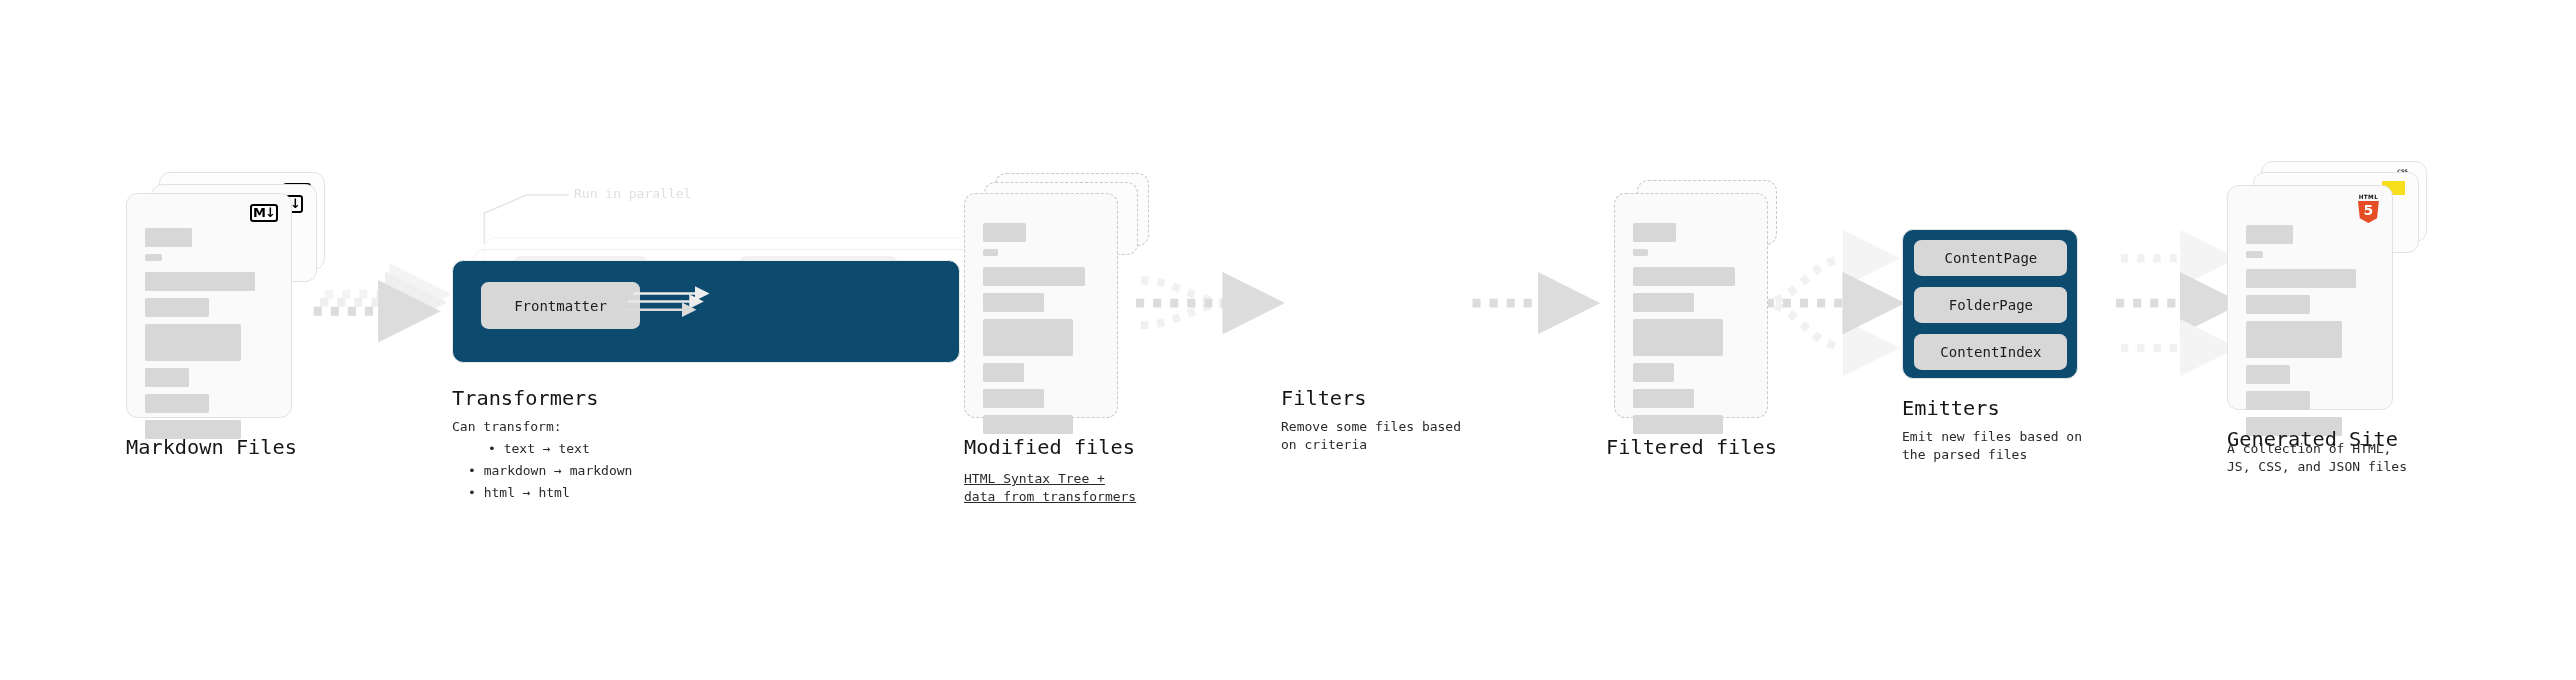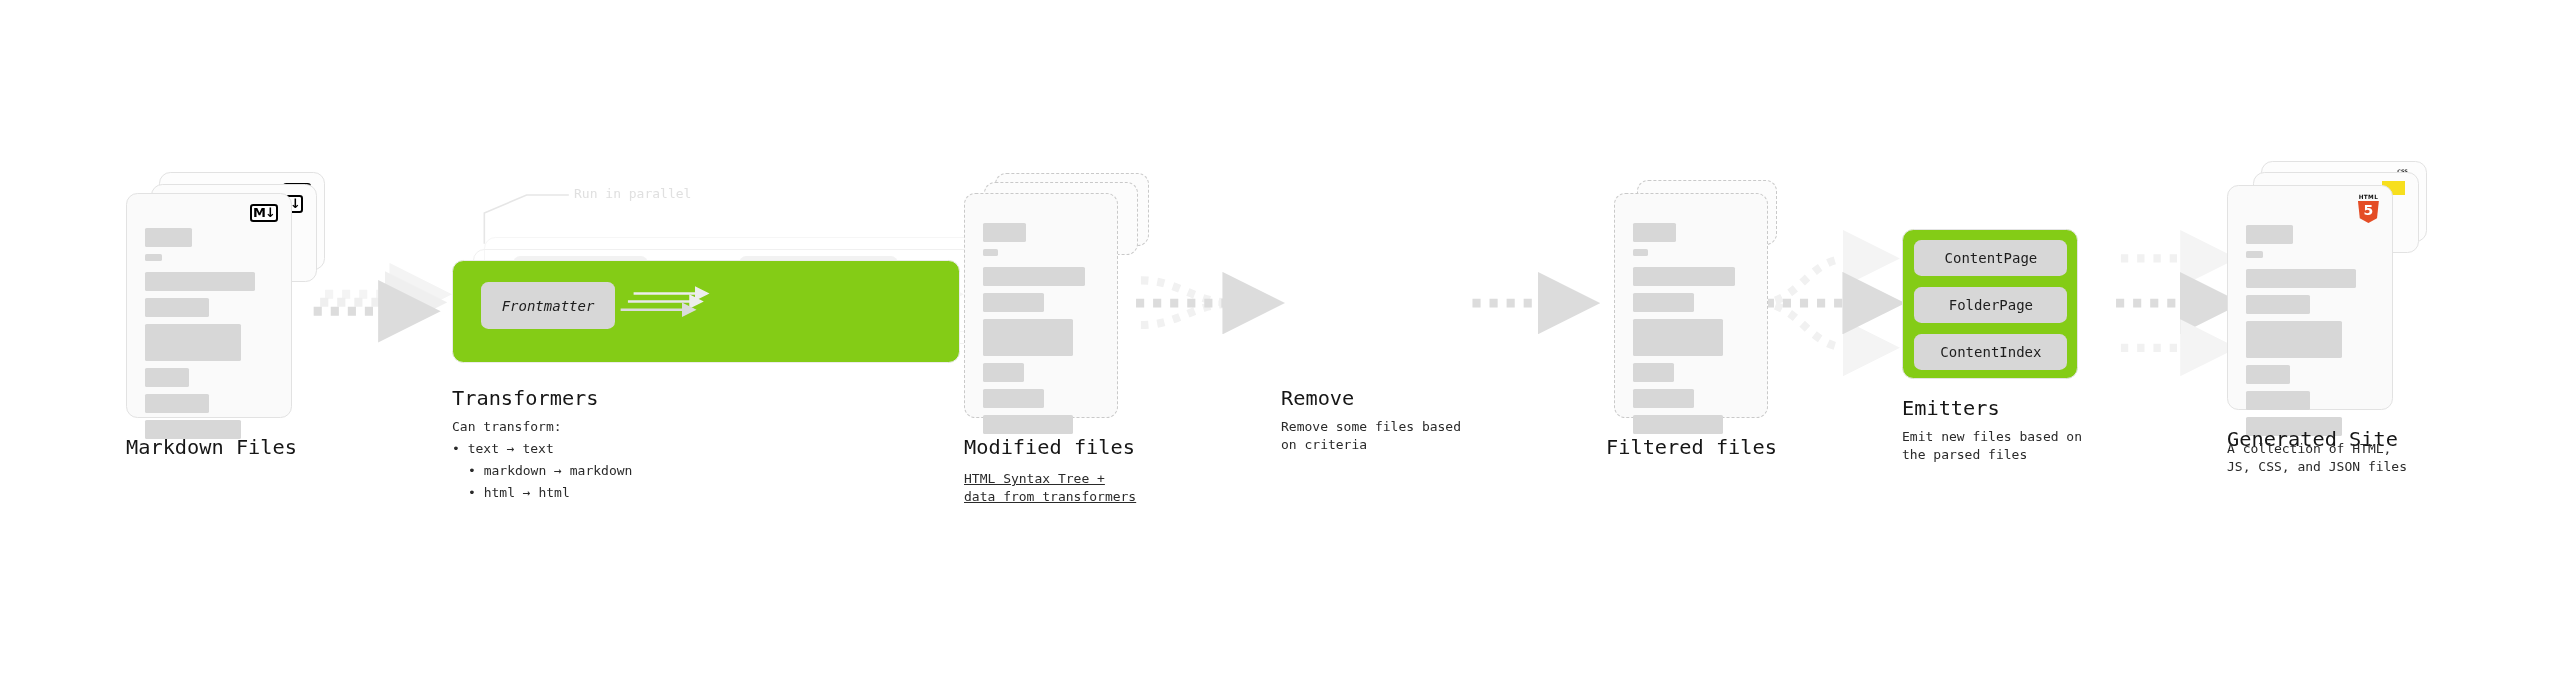--- a/index.html
+++ b/index.html
@@ -103,21 +103,21 @@
     font-family:"DejaVu Sans","Liberation Sans",sans-serif;
     font-size:4.9px; font-weight:700; color:#111; line-height:5.7px;
   }
   .badge-css .css-bar { width:21px; height:4.1px; background:#264de4; margin-top:0.8px;}
 
   
   .group-box {
     position:absolute;
     border:1.6px solid #e4e4e4;
     border-radius:11.4px;
-    background:#84cc16;
+    background:#0c4a6e;
     box-sizing:border-box;
   }
   .group-box.faint  { border-color:#f0f0f0; background:transparent; }
   .group-box.faint2 { border-color:#f6f6f6; background:transparent; }
 
   .chip {
     position:absolute;
     background:#d7d7d7;
     border-radius:7.3px;
     display:flex; align-items:center; justify-content:center;
@@ -250,21 +250,21 @@
     <div class="group-box faint2" style="left:484px; top:237px; width:508px; height:95px;">
       <div class="chip faint2" style="left:28px; top:18px; width:135px; height:47px;"></div>
       <div class="chip faint2" style="left:254px; top:18px; width:159px; height:47px;"></div>
     </div>
     <div class="group-box faint" style="left:473px; top:249px; width:508px; height:95px;">
       <div class="chip faint" style="left:28px; top:18px; width:135px; height:47px;"></div>
       <div class="chip faint" style="left:254px; top:18px; width:159px; height:47px;"></div>
     </div>
 
     <div class="group-box" style="left:452px; top:260px; width:508px; height:103px; border-color:#ebebeb;">
-      <div class="chip" style="left:28px; top:21px; width:134px; height:47px;font-style:italic;">
+      <div class="chip" style="left:28px; top:21px; width:159px; height:47px;">
         <span>Frontmatter</span>
       </div>
 
       <svg width="508" height="103" style="position:absolute;left:0;top:0;" viewBox="0 0 625 127">
         <defs>
           <marker id="tin" viewBox="0 0 10 10" refX="8" refY="5" markerWidth="6" markerHeight="6" orient="auto">
             <path d="M0,0 L10,5 L0,10 z" fill="#dbdbdb"></path>
           </marker>
           <marker id="tin2" viewBox="0 0 10 10" refX="8" refY="5" markerWidth="6" markerHeight="6" orient="auto">
             <path d="M0,0 L10,5 L0,10 z" fill="#ededed"></path>
@@ -272,21 +272,21 @@
         </defs>
         <path d="M222,40 L312,40" stroke="#ededed" stroke-width="3" fill="none" marker-end="url(#tin2)"></path>
         <path d="M215,50 L305,50" stroke="#e8e8e8" stroke-width="3" fill="none" marker-end="url(#tin2)"></path>
         <path d="M206,60 L296,60" stroke="#dbdbdb" stroke-width="3" fill="none" marker-end="url(#tin)"></path>
       </svg>
     </div>
   </div>
   <div class="hint" style="left:574px; top:186px;">Run in parallel</div>
   <div class="title" style="left:452px; top:386px;">Transformers</div>
   <div class="sub" style="left:452px; top:418px;">Can transform:</div>
-  <div class="bullets" style="left:452px; top:440px;">• text → text</div>
+  <div class="bullets" style="left:488px; top:440px;">• text → text</div>
   <div class="bullets" style="left:468px; top:462px;">• markdown → markdown</div>
   <div class="bullets" style="left:468px; top:484px;">• html → html</div>
 
   <div class="doc-stack">
     <div class="doc-card dashed ghost1" style="left:995px; top:173px; width:154px; height:73px;"></div>
     <div class="doc-card dashed ghost2" style="left:984px; top:182px; width:154px; height:73px;"></div>
     <div class="doc-card dashed" style="left:964px; top:193px; width:154px; height:225px;">
       <div class="doc-body" style="top:29px;">
         <div class="bar" style="width:37%;"></div>
         <div class="bar tiny" style="width:13%;"></div>
@@ -296,21 +296,21 @@
         <div class="bar" style="width:35%;"></div>
         <div class="bar" style="width:53%;"></div>
         <div class="bar" style="width:78%;"></div>
       </div>
     </div>
   </div>
   <div class="title" style="left:964px; top:435px;">Modified files</div>
   <div class="sub" style="left:964px; top:470px;text-decoration:underline;">HTML Syntax Tree +
 data from transformers</div>
 
-  <div class="title" style="left:1281px; top:386px;">Remove</div>
+  <div class="title" style="left:1281px; top:386px;">Filters</div>
   <div class="sub" style="left:1281px; top:418px;">Remove some files based
 on criteria</div>
 
   <div class="doc-stack">
     <div class="doc-card dashed ghost1" style="left:1637px; top:180px; width:140px; height:65px;"></div>
     <div class="doc-card dashed" style="left:1614px; top:193px; width:154px; height:225px;">
       <div class="doc-body" style="top:29px;">
         <div class="bar" style="width:37%;"></div>
         <div class="bar tiny" style="width:13%;"></div>
         <div class="bar" style="width:88%;"></div>

